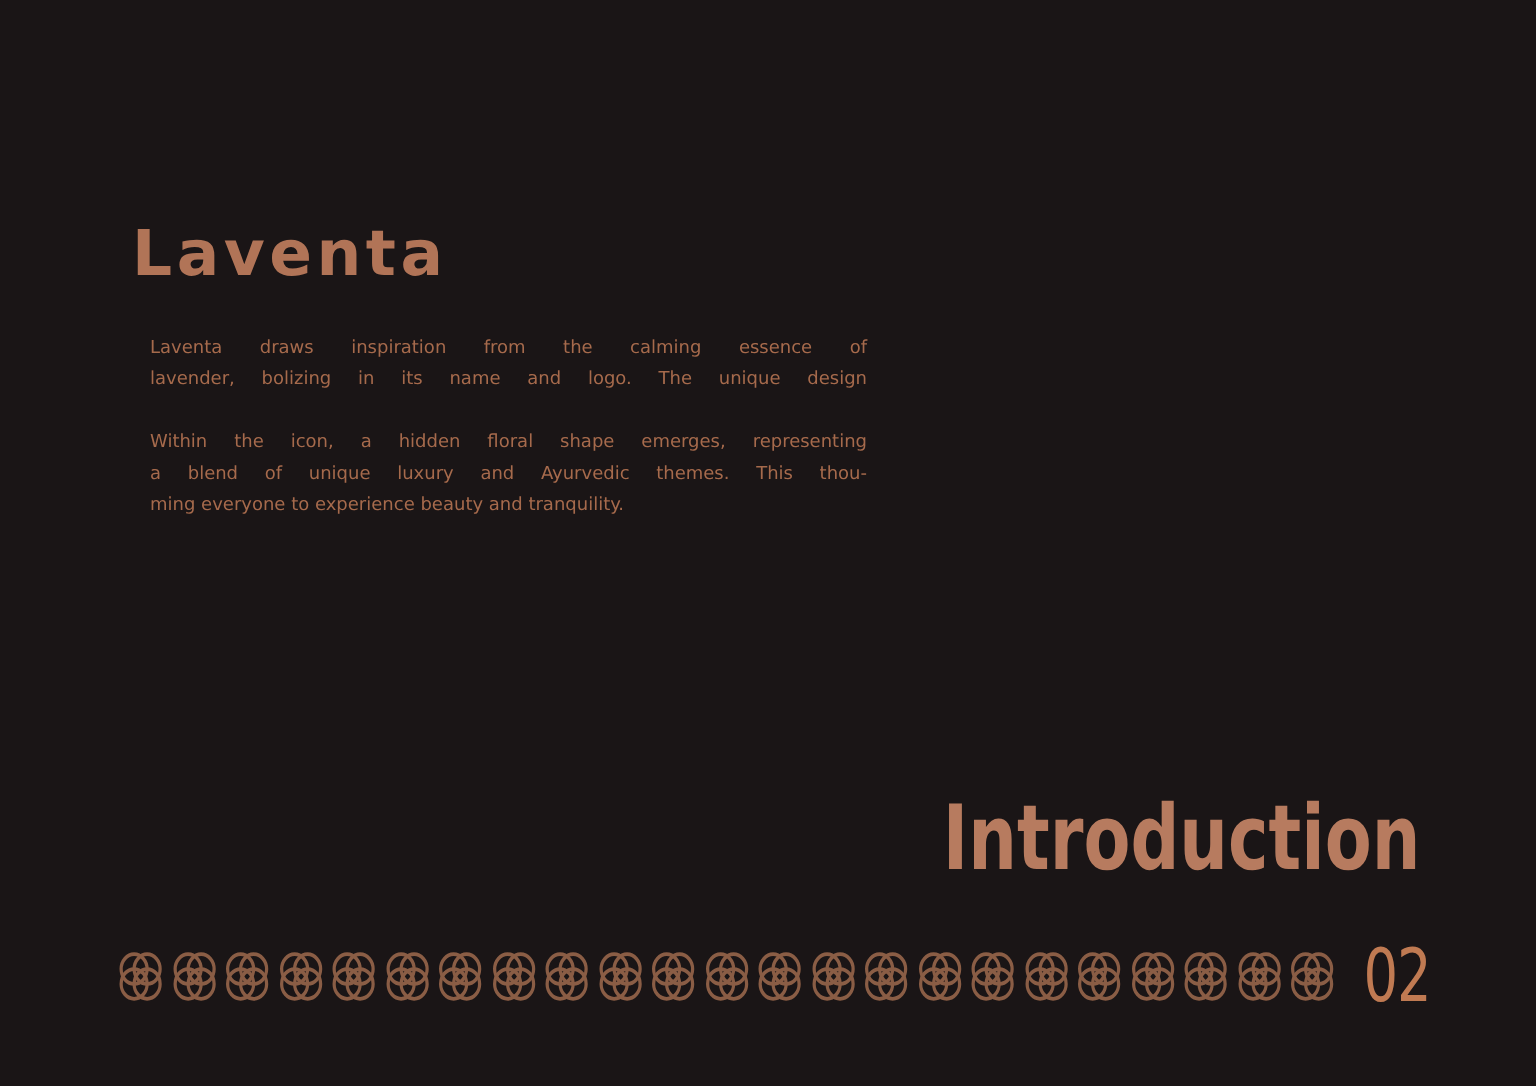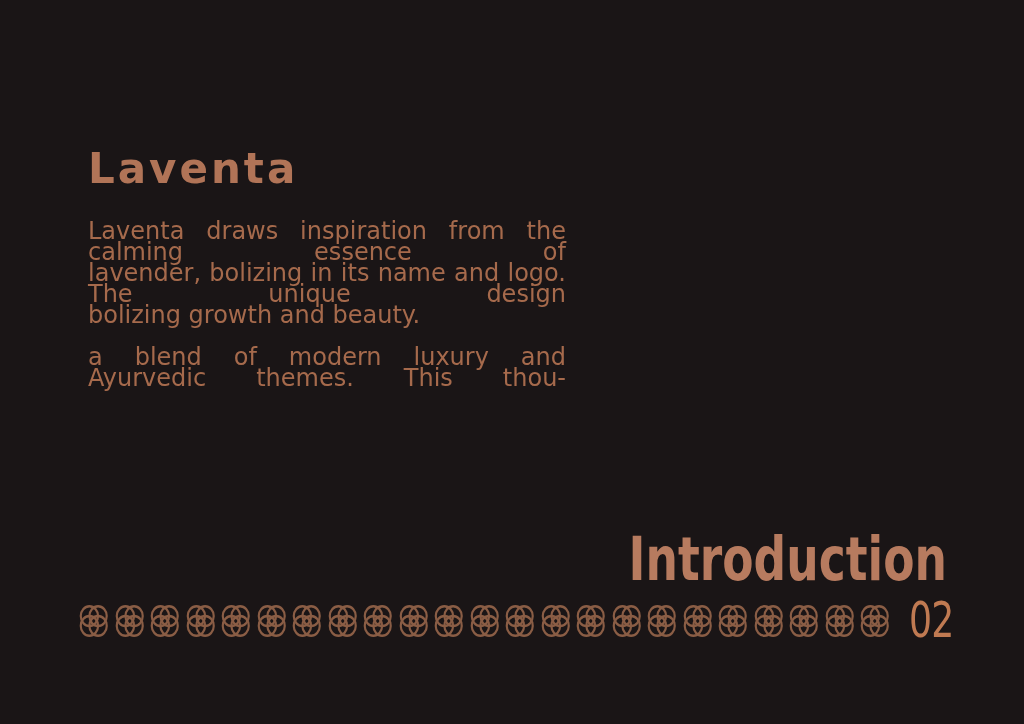--- a/index.html
+++ b/index.html
@@ -26,25 +26,25 @@
     left: 88px;
     top: 148px;
     font-size: 42px;
     line-height: 1;
     font-weight: 700;
     letter-spacing: 3px;
     color: var(--accent);
   }
   .about {
     position: absolute;
-    left: 88px;
+    left: 100px;
     top: 221px;
     width: 478px;
     color: var(--body-text);
-    font-size: 24px;
+    font-size: 12px;
     line-height: 21px;
   }
   .para { margin: 0 0 21px 0; }
   .para:last-child { margin-bottom: 0; }
   .para-line {
     text-align: justify;
     text-align-last: justify;
     white-space: normal;
   }
   .para-line.last { text-align-last: left; }
@@ -57,21 +57,21 @@
     font-size: 60px;
     font-weight: 700;
     color: var(--heading);
     transform: scaleX(0.76);
     transform-origin: 100% 50%;
     white-space: nowrap;
   }
   .flower-row {
     position: absolute;
     left: 78px;
-    top: 602px;
+    top: 632px;
     height: 38px;
     display: flex;
     align-items: center;
     gap: 4px;
   }
   .flower {
     display: inline-block;
     width: 31.5px;
     height: 36px;
     flex: 0 0 auto;
@@ -93,24 +93,25 @@
 <body>
 
 <div class="slide">
 
   <div class="logo">Laventa</div>
 
   <div class="about">
     <div class="para">
         <div class="para-line">Laventa draws inspiration from the calming essence of</div>
         <div class="para-line">lavender, bolizing in its name and logo. The unique design</div>
-        <div class="para-line last">bolizing growth and beauty.</div>
       </div>
     <div class="para">
-        <div class="para-line">a blend of modern luxury and Ayurvedic themes. This thou-</div>
+        <div class="para-line">Within the icon, a hidden floral shape emerges, representing</div>
+        <div class="para-line">a blend of unique luxury and Ayurvedic themes. This thou-</div>
+        <div class="para-line last">ming everyone to experience beauty and tranquility.</div>
       </div>
   </div>
 
   <div class="section-title">Introduction</div>
 
   <div class="flower-row">
 
     <span class="flower">
       <svg viewBox="0 0 32 32" preserveAspectRatio="none" aria-hidden="true">
         <g fill="none" stroke="#8a5d45" stroke-width="2.2">

